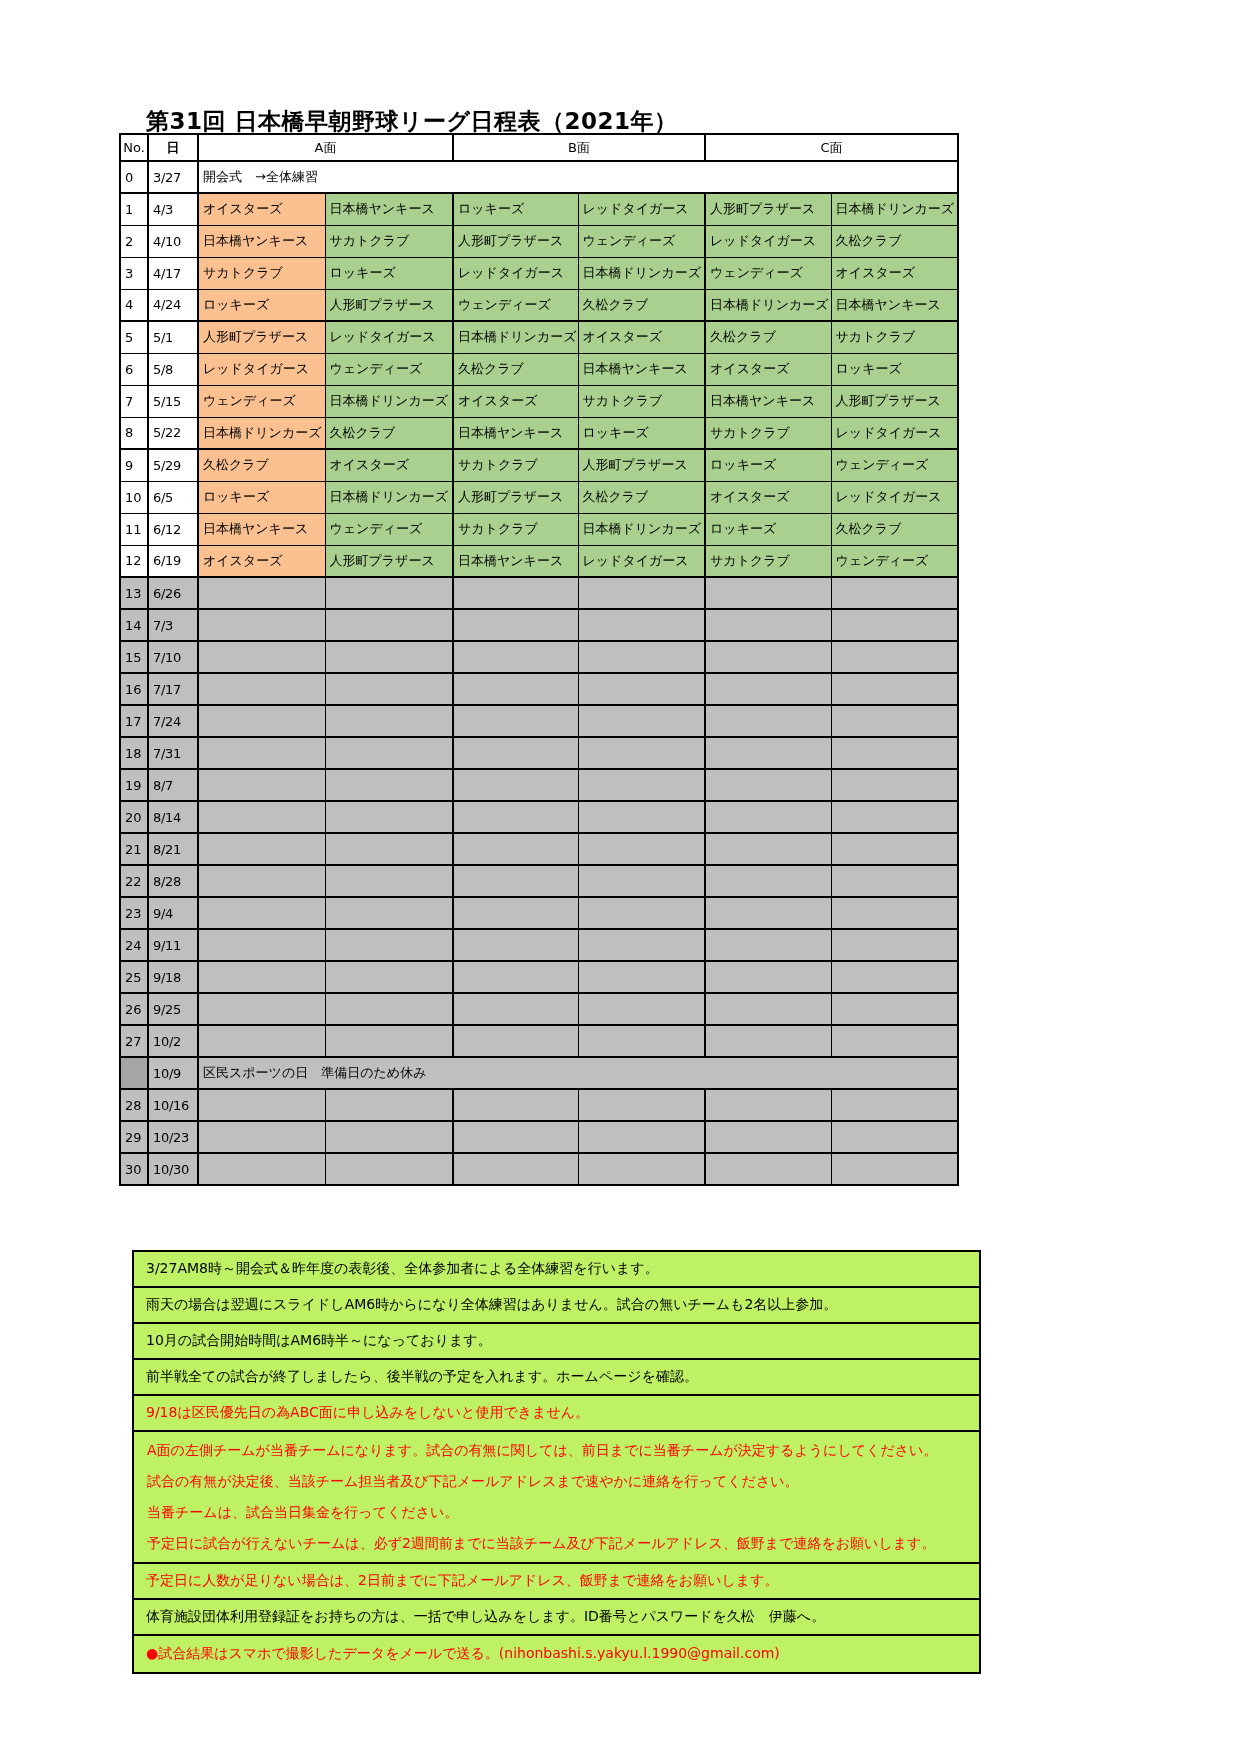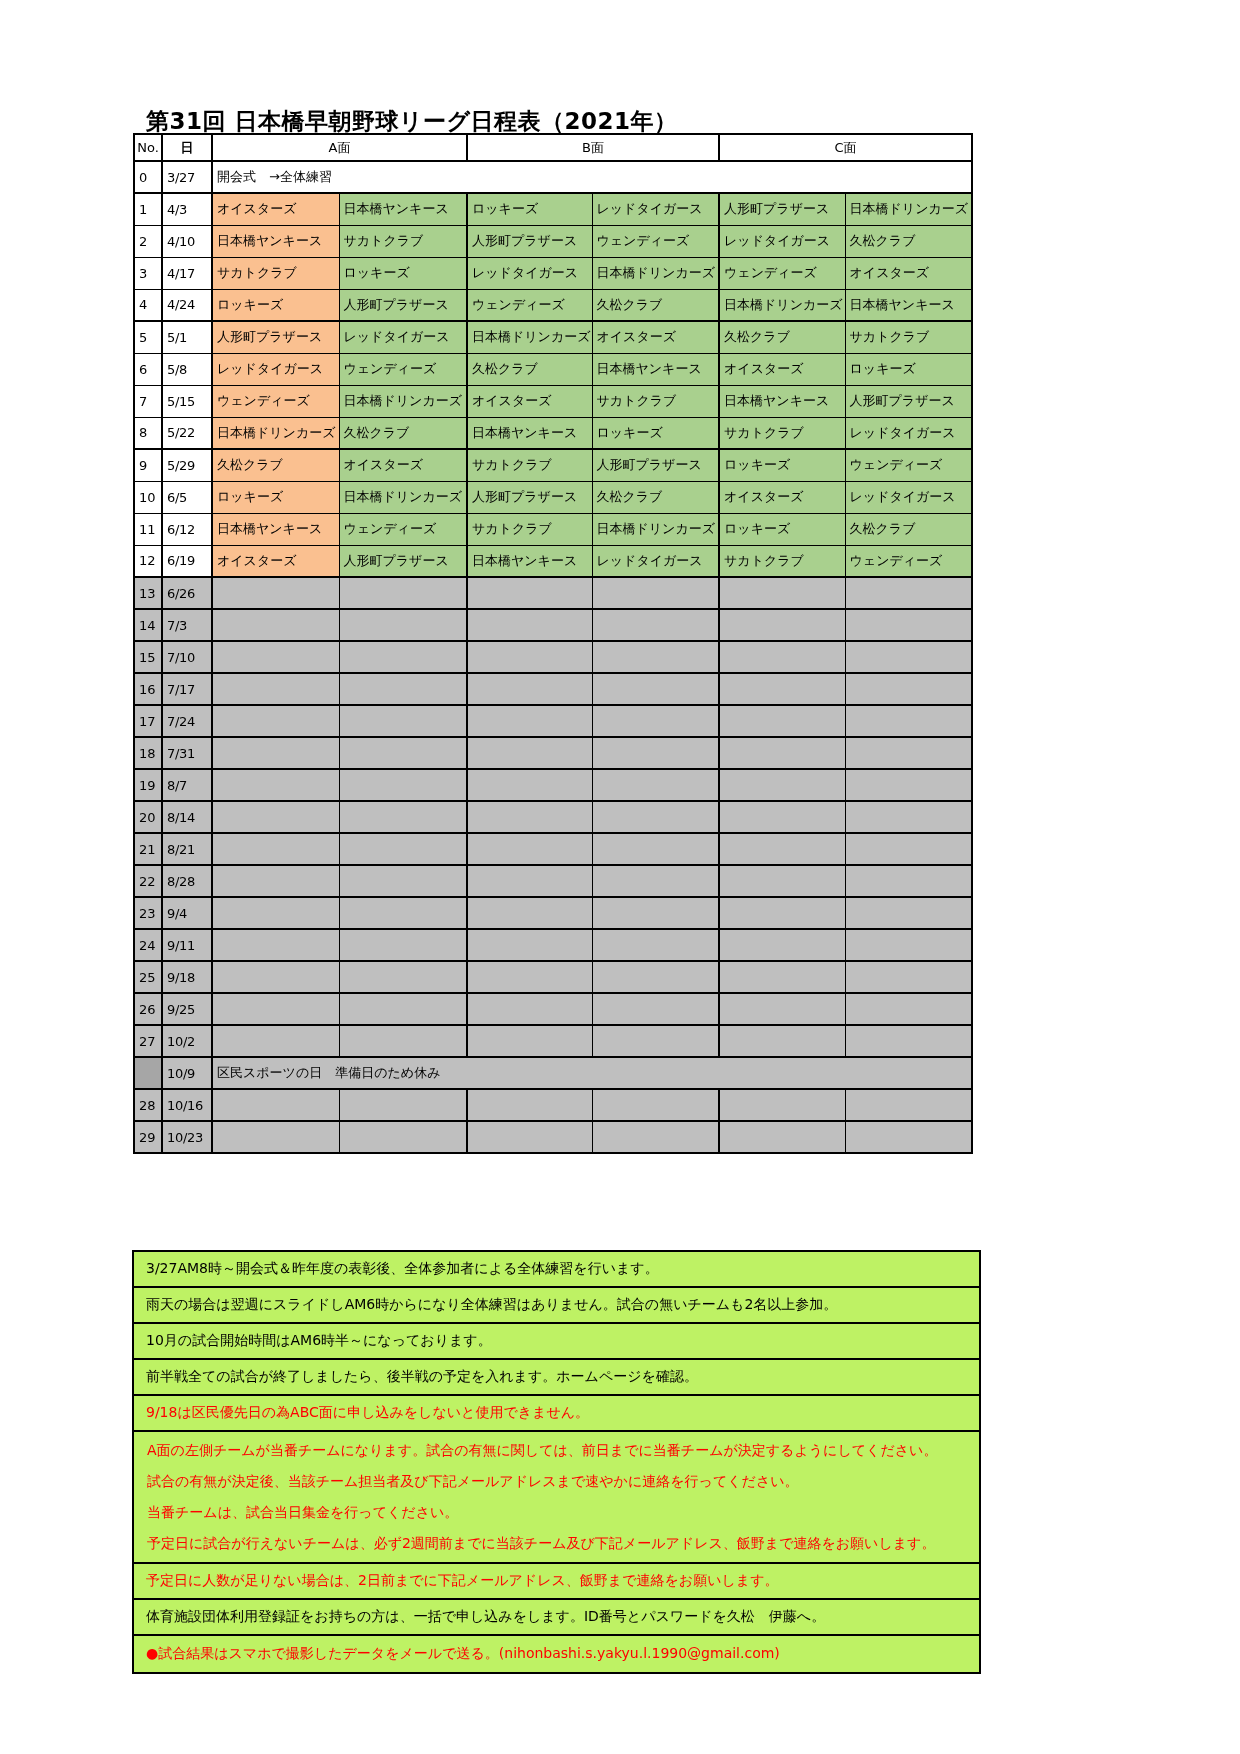--- a/index.html
+++ b/index.html
@@ -5,21 +5,21 @@
   html,body{margin:0;padding:0;}
   body{
     width:1240px;height:1754px;position:relative;background:#ffffff;color:#000;
     font-family:"DejaVu Sans","Liberation Sans",sans-serif;
   }
   .title{
     position:absolute;left:140px;top:100px;margin:6px;
     font-size:23px;font-weight:bold;letter-spacing:0.5px;white-space:nowrap;
   }
   table.schedule{
-    position:absolute;left:133px;top:133px;width:838px;
+    position:absolute;left:119px;top:133px;width:838px;
     border-collapse:collapse;table-layout:fixed;
     border:2.5px solid #000;
   }
   table.schedule td, table.schedule th{
     border:1px solid #000;height:32px;box-sizing:border-box;
     padding:0 4px;font-size:13px;font-weight:normal;
     overflow:hidden;white-space:nowrap;text-align:left;vertical-align:middle;
   }
   table.schedule thead th{
     height:27px;text-align:center;border-bottom:2.5px solid #000;padding:0 2px;
@@ -367,20 +367,30 @@
       <tr class="gray-sep">
         <td class="c-no bg-empty">29</td>
         <td class="c-date bL bg-empty">10/23</td>
         <td class="bg-empty bL"></td>
         <td class="bg-empty"></td>
         <td class="bg-empty bL"></td>
         <td class="bg-empty"></td>
         <td class="bg-empty bL"></td>
         <td class="bg-empty"></td>
       </tr>
+      <tr class="gray-sep">
+        <td class="c-no bg-empty">30</td>
+        <td class="c-date bL bg-empty">10/30</td>
+        <td class="bg-empty bL"></td>
+        <td class="bg-empty"></td>
+        <td class="bg-empty bL"></td>
+        <td class="bg-empty"></td>
+        <td class="bg-empty bL"></td>
+        <td class="bg-empty"></td>
+      </tr>
     </tbody>
 </table>
 
 <div class="notes" id="notes-section">
     <div class="note-box ">3/27AM8時～開会式＆昨年度の表彰後、全体参加者による全体練習を行います。</div>
     <div class="note-box ">雨天の場合は翌週にスライドしAM6時からになり全体練習はありません。試合の無いチームも2名以上参加。</div>
     <div class="note-box ">10月の試合開始時間はAM6時半～になっております。</div>
     <div class="note-box ">前半戦全ての試合が終了しましたら、後半戦の予定を入れます。ホームページを確認。</div>
     <div class="note-box red">9/18は区民優先日の為ABC面に申し込みをしないと使用できません。</div>
     <div class="note-box multi red">

